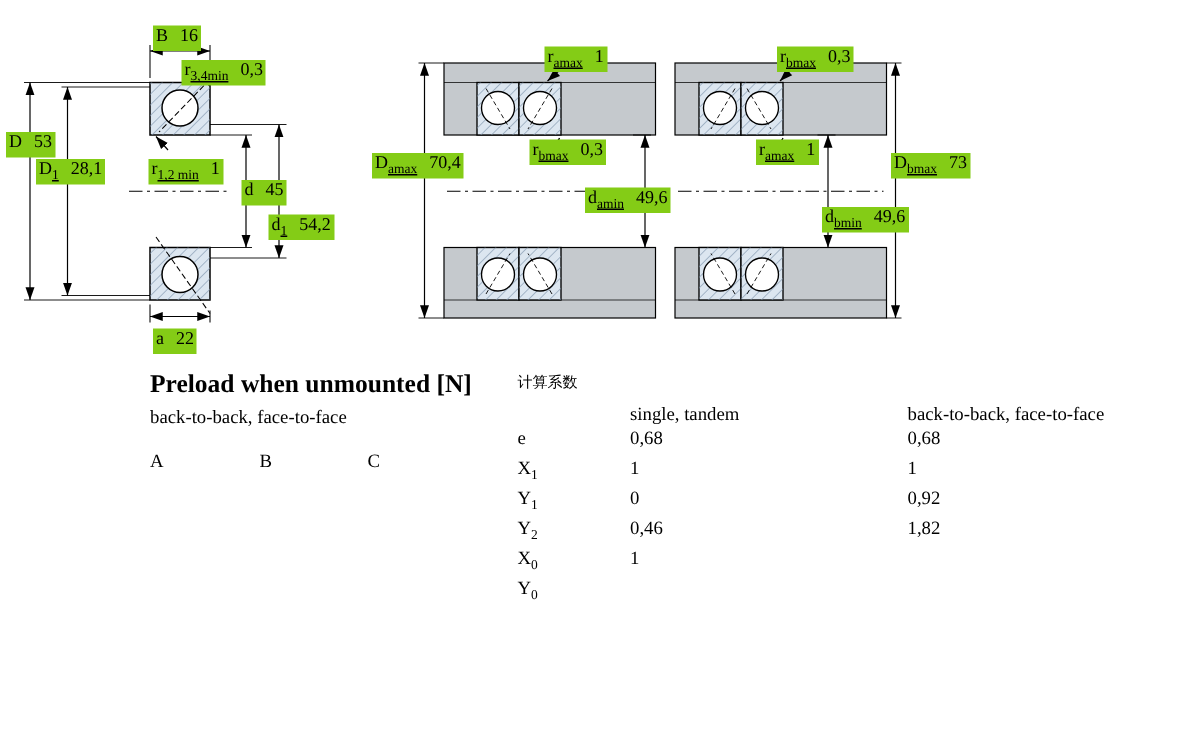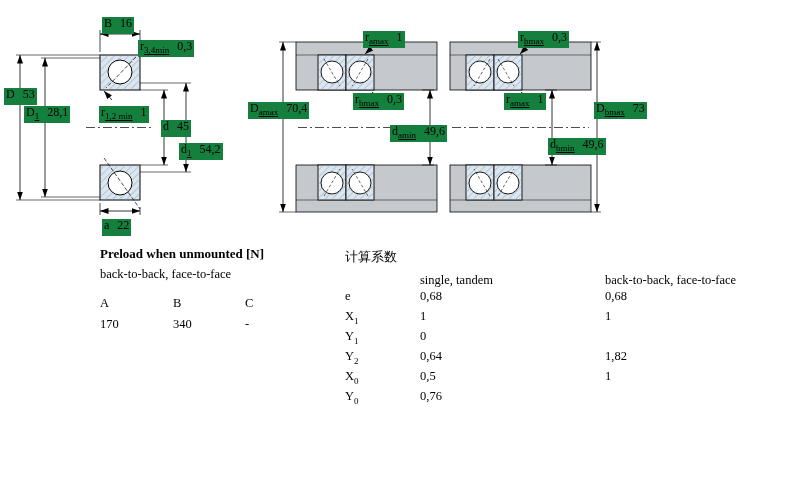--- a/index.html
+++ b/index.html
@@ -2,33 +2,33 @@
 <html><head>
 <meta charset="utf-8">
 <style>
   * { margin:0; padding:0; box-sizing:border-box; }
   html,body { background:#fff; }
   body { font-family:"Liberation Serif", serif; color:#000; }
   .canvas { position:relative; width:800px; height:500px; background:#fff; overflow:hidden; }
   svg.draw { position:absolute; left:0; top:0; }
 
   .dim { position:absolute; font-size:12px; line-height:13px; white-space:nowrap;
-         background:#15803d; padding:0 2px; }
+         background:#84cc16; padding:0 2px; }
   .dim sub { font-size:9px;text-decoration:underline; }
   .dim .v { margin-left:8px; }
 
   .preload { position:absolute; left:100px; top:246px; width:230px; font-size:12.5px; }
-  .pt { font-weight:bold; font-size:13px; }
+  .pt { font-weight:bold; font-size:17px; }
   .ps { margin-top:5px; }
   .prow { display:grid; grid-template-columns:73px 72px auto; }
   .prow.hdr { margin-top:14px; }
   .prow.val { margin-top:6px; }
 
   .factors { position:absolute; left:345px; top:248px; width:430px; font-size:12.5px; }
-  .ft { font-size:13px; }
+  .ft { font-size:10px; }
   .frow { display:grid; grid-template-columns:75px 185px auto; line-height:15.5px; }
   .frow.fhdr { margin-top:7px; }
   .frow sub { font-size:9px; }
 </style>
 </head>
 <body>
 
 <div class="canvas">
 
   <svg class="draw" width="800" height="500" viewBox="0 0 800 500">
@@ -155,21 +155,21 @@
       <line x1="545" y1="90" x2="557" y2="90" stroke="#000" stroke-width="0.6"></line>
       <line x1="545" y1="165" x2="557" y2="165" stroke="#000" stroke-width="0.6"></line>
       <line x1="552" y1="90" x2="552" y2="165" stroke="#000" stroke-width="0.8" marker-start="url(#ah)" marker-end="url(#ah)"></line>
 
       <line x1="528" y1="46" x2="520" y2="54" stroke="#000" stroke-width="0.8" marker-end="url(#ah)"></line>
       <line x1="516" y1="105" x2="522" y2="92" stroke="#000" stroke-width="0.8" marker-end="url(#ah)"></line>
     </g>
   </svg>
 
   <div class="dim" style="left:102px;top:17px"><span>B</span><sub></sub><span class="v">16</span></div>
-  <div class="dim" style="left:138px;top:40px"><span>r</span><sub>3,4min</sub><span class="v">0,3</span></div>
+  <div class="dim" style="left:121px;top:40px"><span>r</span><sub>3,4min</sub><span class="v">0,3</span></div>
   <div class="dim" style="left:4px;top:88px"><span>D</span><sub></sub><span class="v">53</span></div>
   <div class="dim" style="left:24px;top:106px"><span>D</span><sub>1</sub><span class="v">28,1</span></div>
   <div class="dim" style="left:99px;top:106px"><span>r</span><sub>1,2 min</sub><span class="v">1</span></div>
   <div class="dim" style="left:161px;top:120px"><span>d</span><sub></sub><span class="v">45</span></div>
   <div class="dim" style="left:179px;top:143px"><span>d</span><sub>1</sub><span class="v">54,2</span></div>
   <div class="dim" style="left:102px;top:219px"><span>a</span><sub></sub><span class="v">22</span></div>
 
   <div class="dim" style="left:363px;top:31px"><span>r</span><sub>amax</sub><span class="v">1</span></div>
   <div class="dim" style="left:248px;top:102px"><span>D</span><sub>amax</sub><span class="v">70,4</span></div>
   <div class="dim" style="left:353px;top:93px"><span>r</span><sub>bmax</sub><span class="v">0,3</span></div>
@@ -181,25 +181,20 @@
   <div class="dim" style="left:548px;top:138px"><span>d</span><sub>bmin</sub><span class="v">49,6</span></div>
 
   <div class="preload">
     <div class="pt">Preload when unmounted [N]</div>
     <div class="ps">back-to-back, face-to-face</div>
     <div class="prow hdr">
       <span>A</span>
       <span>B</span>
       <span>C</span>
     </div>
-    <div class="prow val">
-      <span>170</span>
-      <span>340</span>
-      <span>-</span>
-    </div>
   </div>
 
   <div class="factors">
     <div class="ft">计算系数</div>
     <div class="frow fhdr">
       <span></span>
       <span>single, tandem</span>
       <span>back-to-back, face-to-face</span>
     </div>
     <div class="frow">
@@ -208,30 +203,29 @@
       <span>0,68</span>
     </div>
     <div class="frow">
       <span class="lbl"><span>X</span><sub>1</sub></span>
       <span>1</span>
       <span>1</span>
     </div>
     <div class="frow">
       <span class="lbl"><span>Y</span><sub>1</sub></span>
       <span>0</span>
+      <span>0,92</span>
     </div>
     <div class="frow">
       <span class="lbl"><span>Y</span><sub>2</sub></span>
-      <span>0,64</span>
+      <span>0,46</span>
       <span>1,82</span>
     </div>
     <div class="frow">
       <span class="lbl"><span>X</span><sub>0</sub></span>
-      <span>0,5</span>
       <span>1</span>
     </div>
     <div class="frow">
       <span class="lbl"><span>Y</span><sub>0</sub></span>
-      <span>0,76</span>
     </div>
   </div>
 
 </div>
 
 </body></html>

